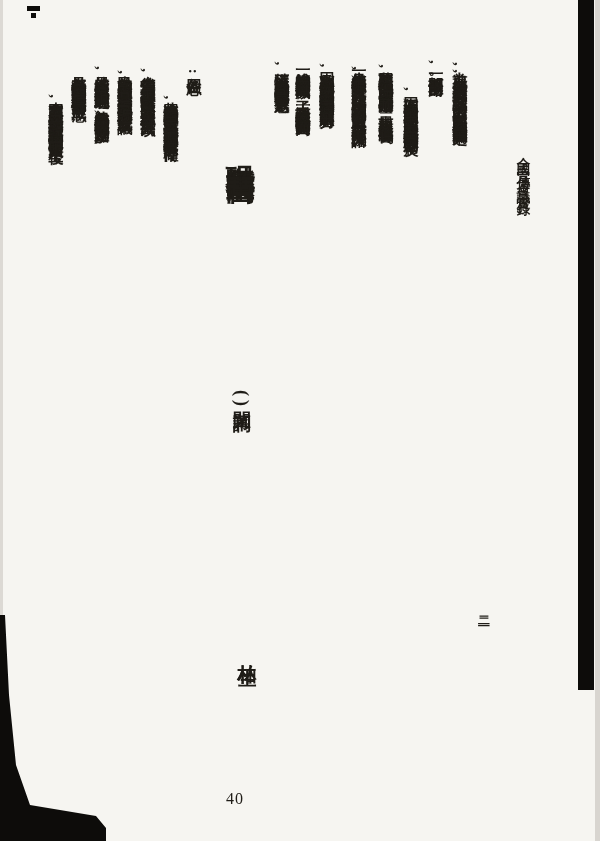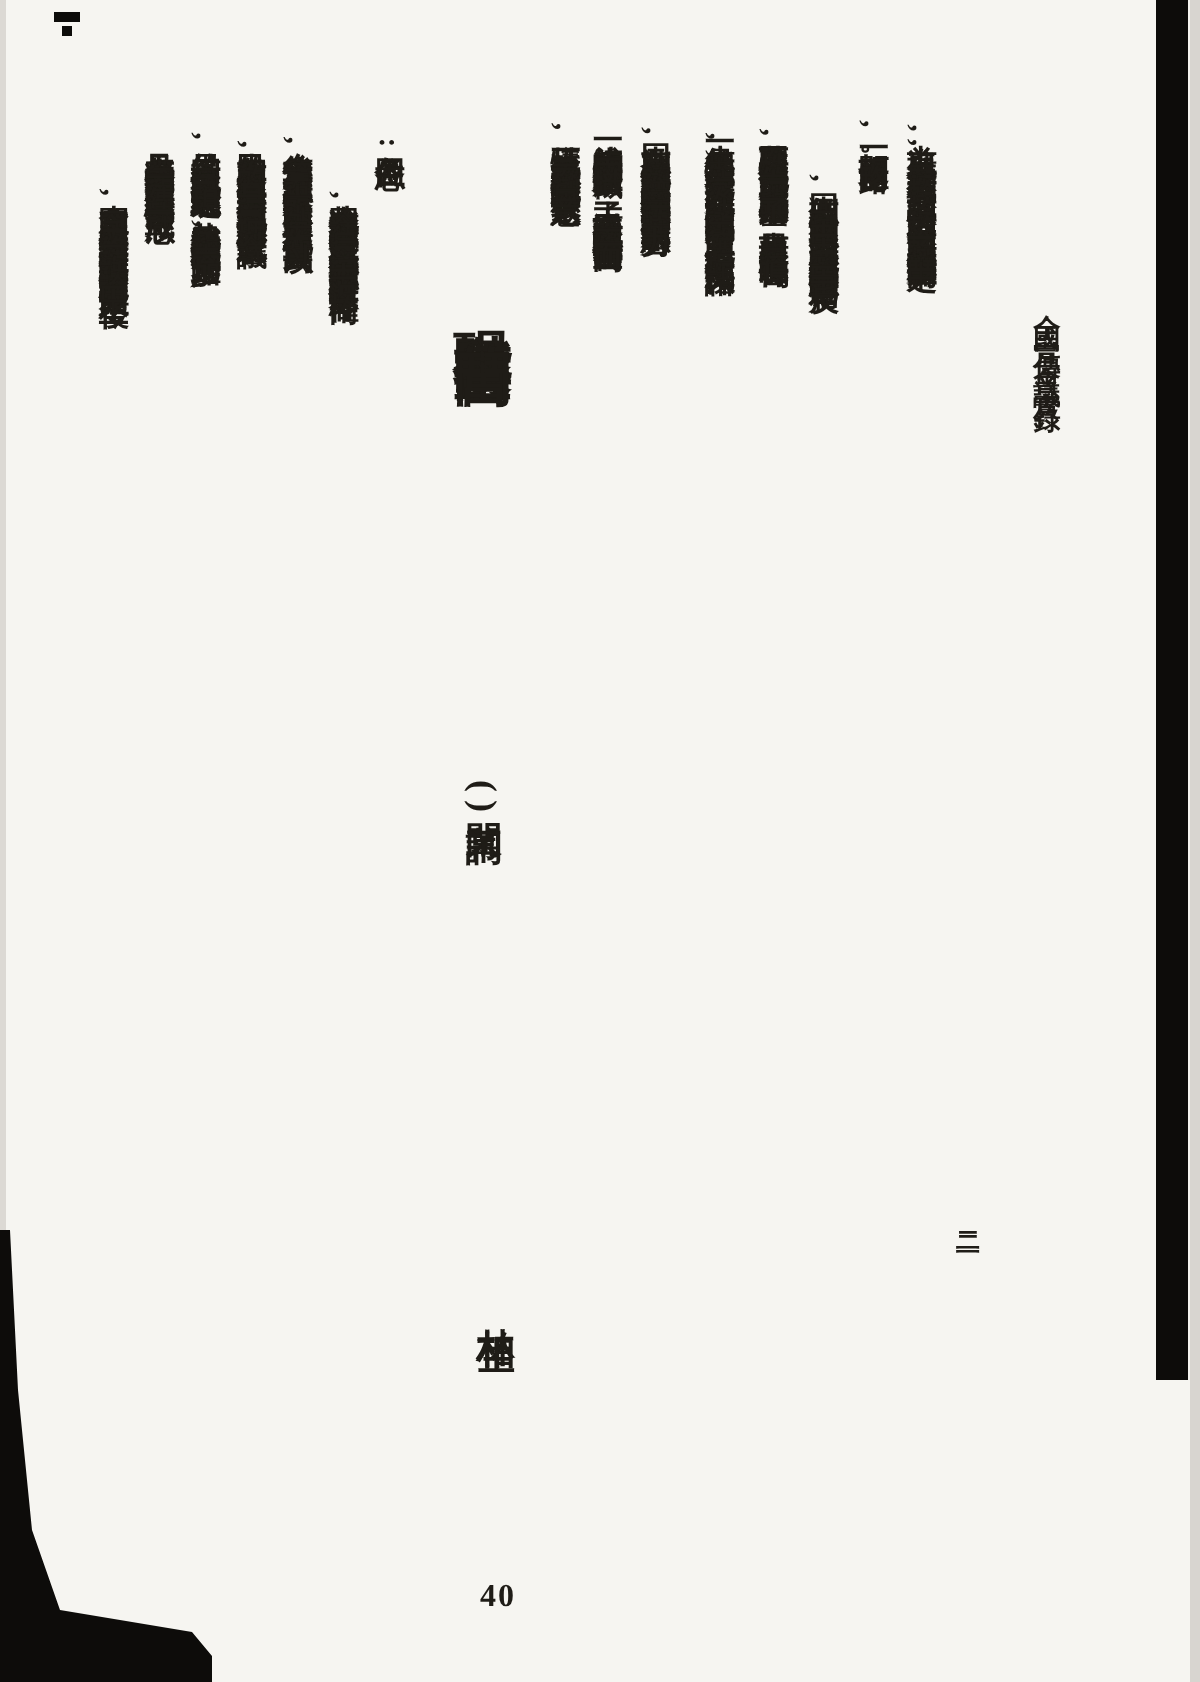--- a/index.html
+++ b/index.html
@@ -22,22 +22,22 @@
     letter-spacing:0.7px;
     line-height:20px;
     color:#1f1c17;
   }
   .running-header{ font-size:13.5px; letter-spacing:6.5px; line-height:22px; font-weight:700;}
   .folio{ font-size:12px; letter-spacing:2px; }
   .title-main{ font-size:29px; letter-spacing:1.5px; line-height:38px; font-weight:700;}
   .title-sub{ font-size:18px; letter-spacing:1px; line-height:30px; font-weight:700;}
   .author{ font-size:19px; letter-spacing:2px; line-height:26px; font-weight:700;}
   .pagenum{
-    position:absolute; left:240px; top:790px;
-    font-size:16px; letter-spacing:1px; font-weight:700;
+    position:absolute; left:226px; top:790px;
+    font-size:16px; letter-spacing:1px; font-weight:400;
   }
   
   .artifact{ position:absolute; background:#0d0c0a; }
   .edge-shade-right{ position:absolute; right:0; top:0; width:5px; height:841px; background:#d8d5d0;}
   .edge-shade-left{ position:absolute; left:0; top:0; width:3px; height:841px; background:#dcd9d4;}
   .blob-bottom-left{
     position:absolute; left:0; top:615px; width:106px; height:226px;
     background:#0d0c0a;
     clip-path:polygon(0 0, 5px 0, 9px 80px, 16px 150px, 30px 190px, 96px 201px, 106px 213px, 106px 226px, 0 226px);
   }

